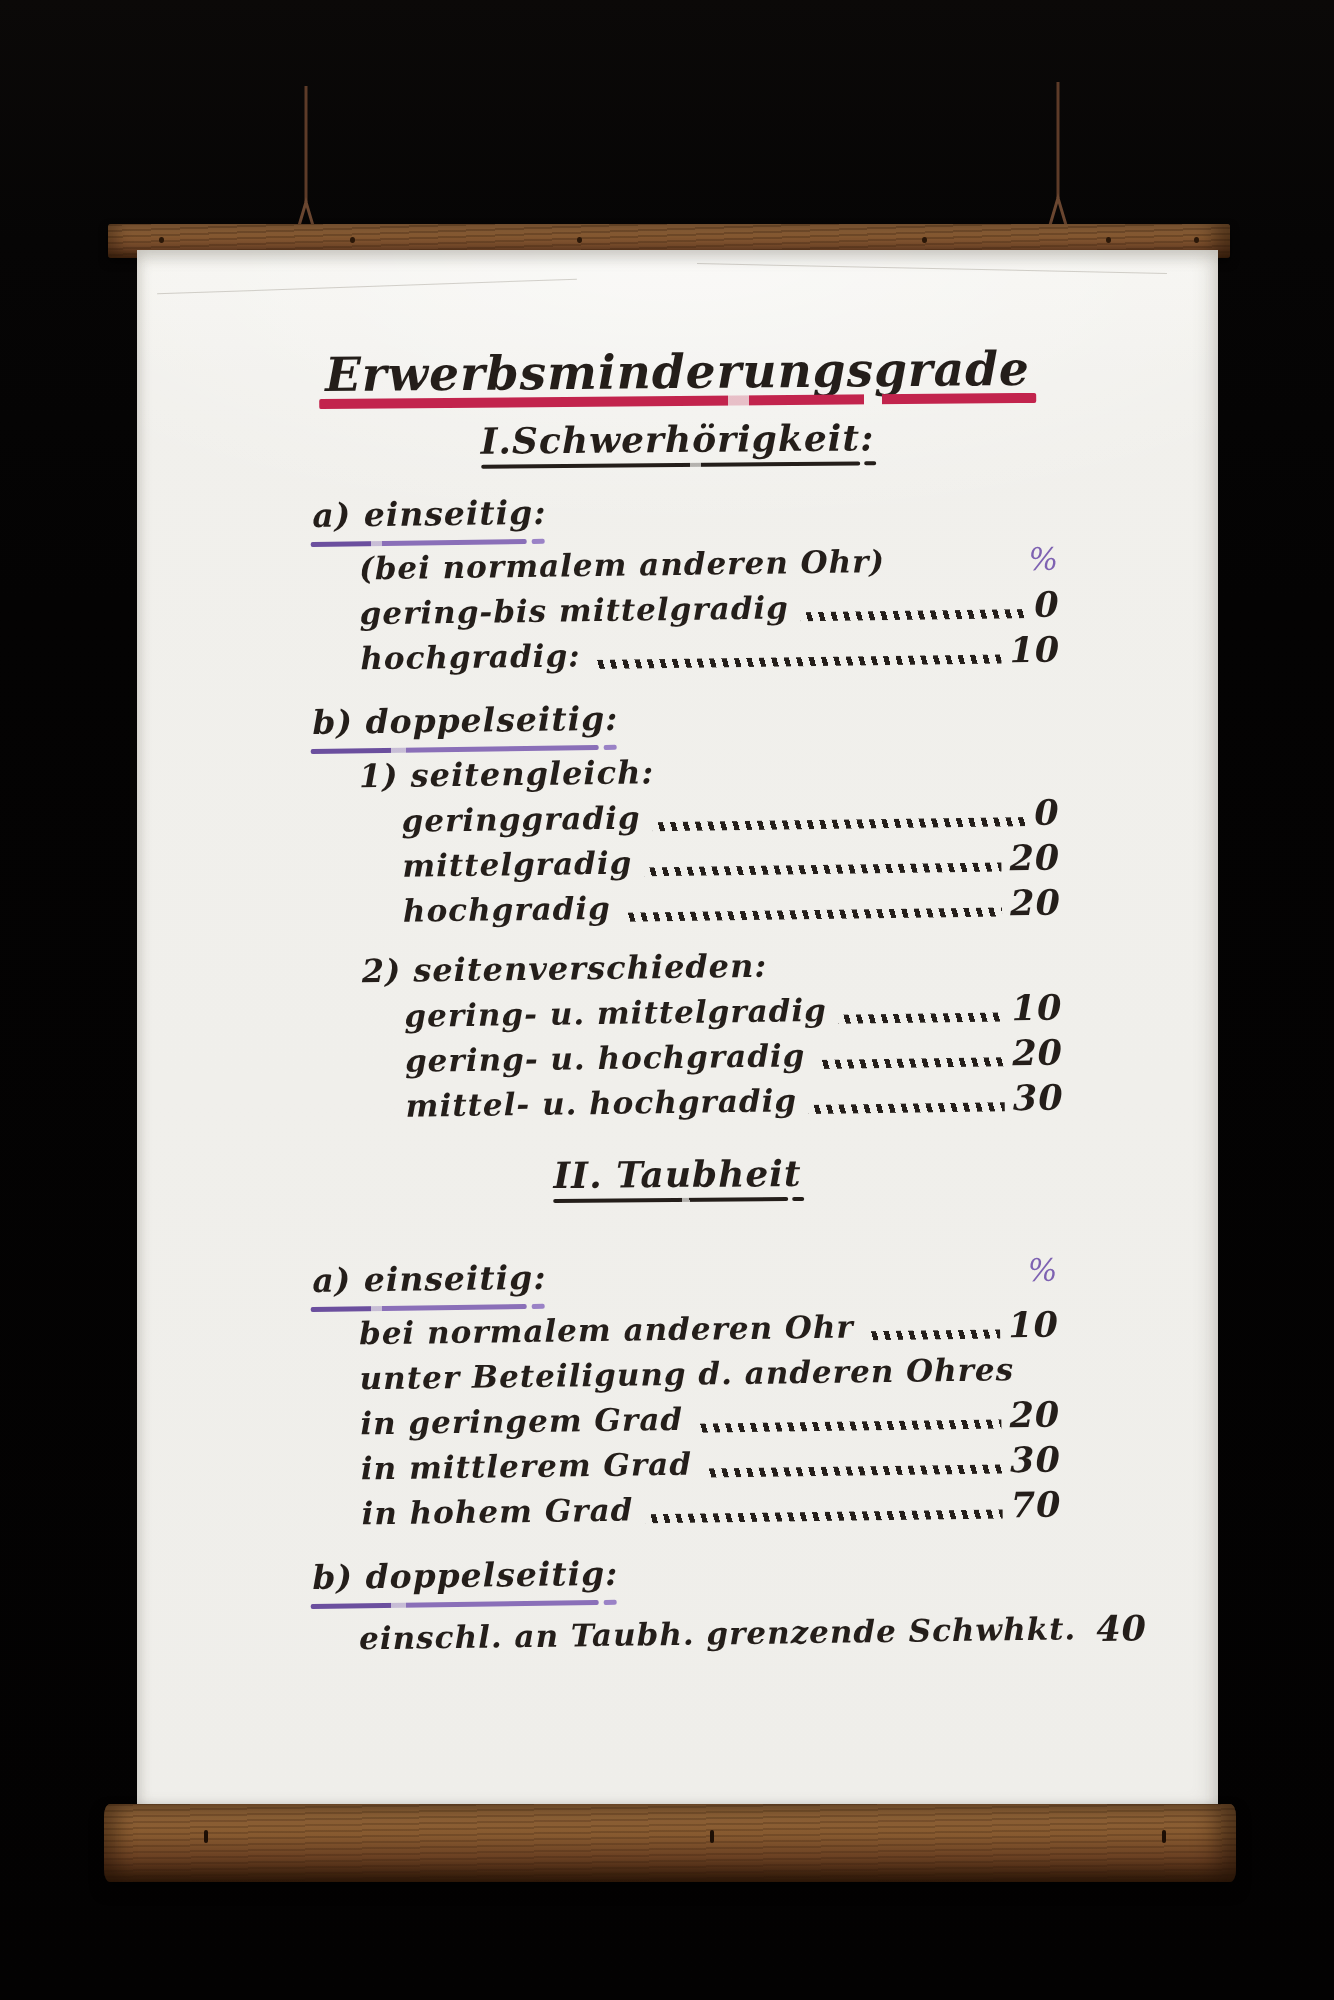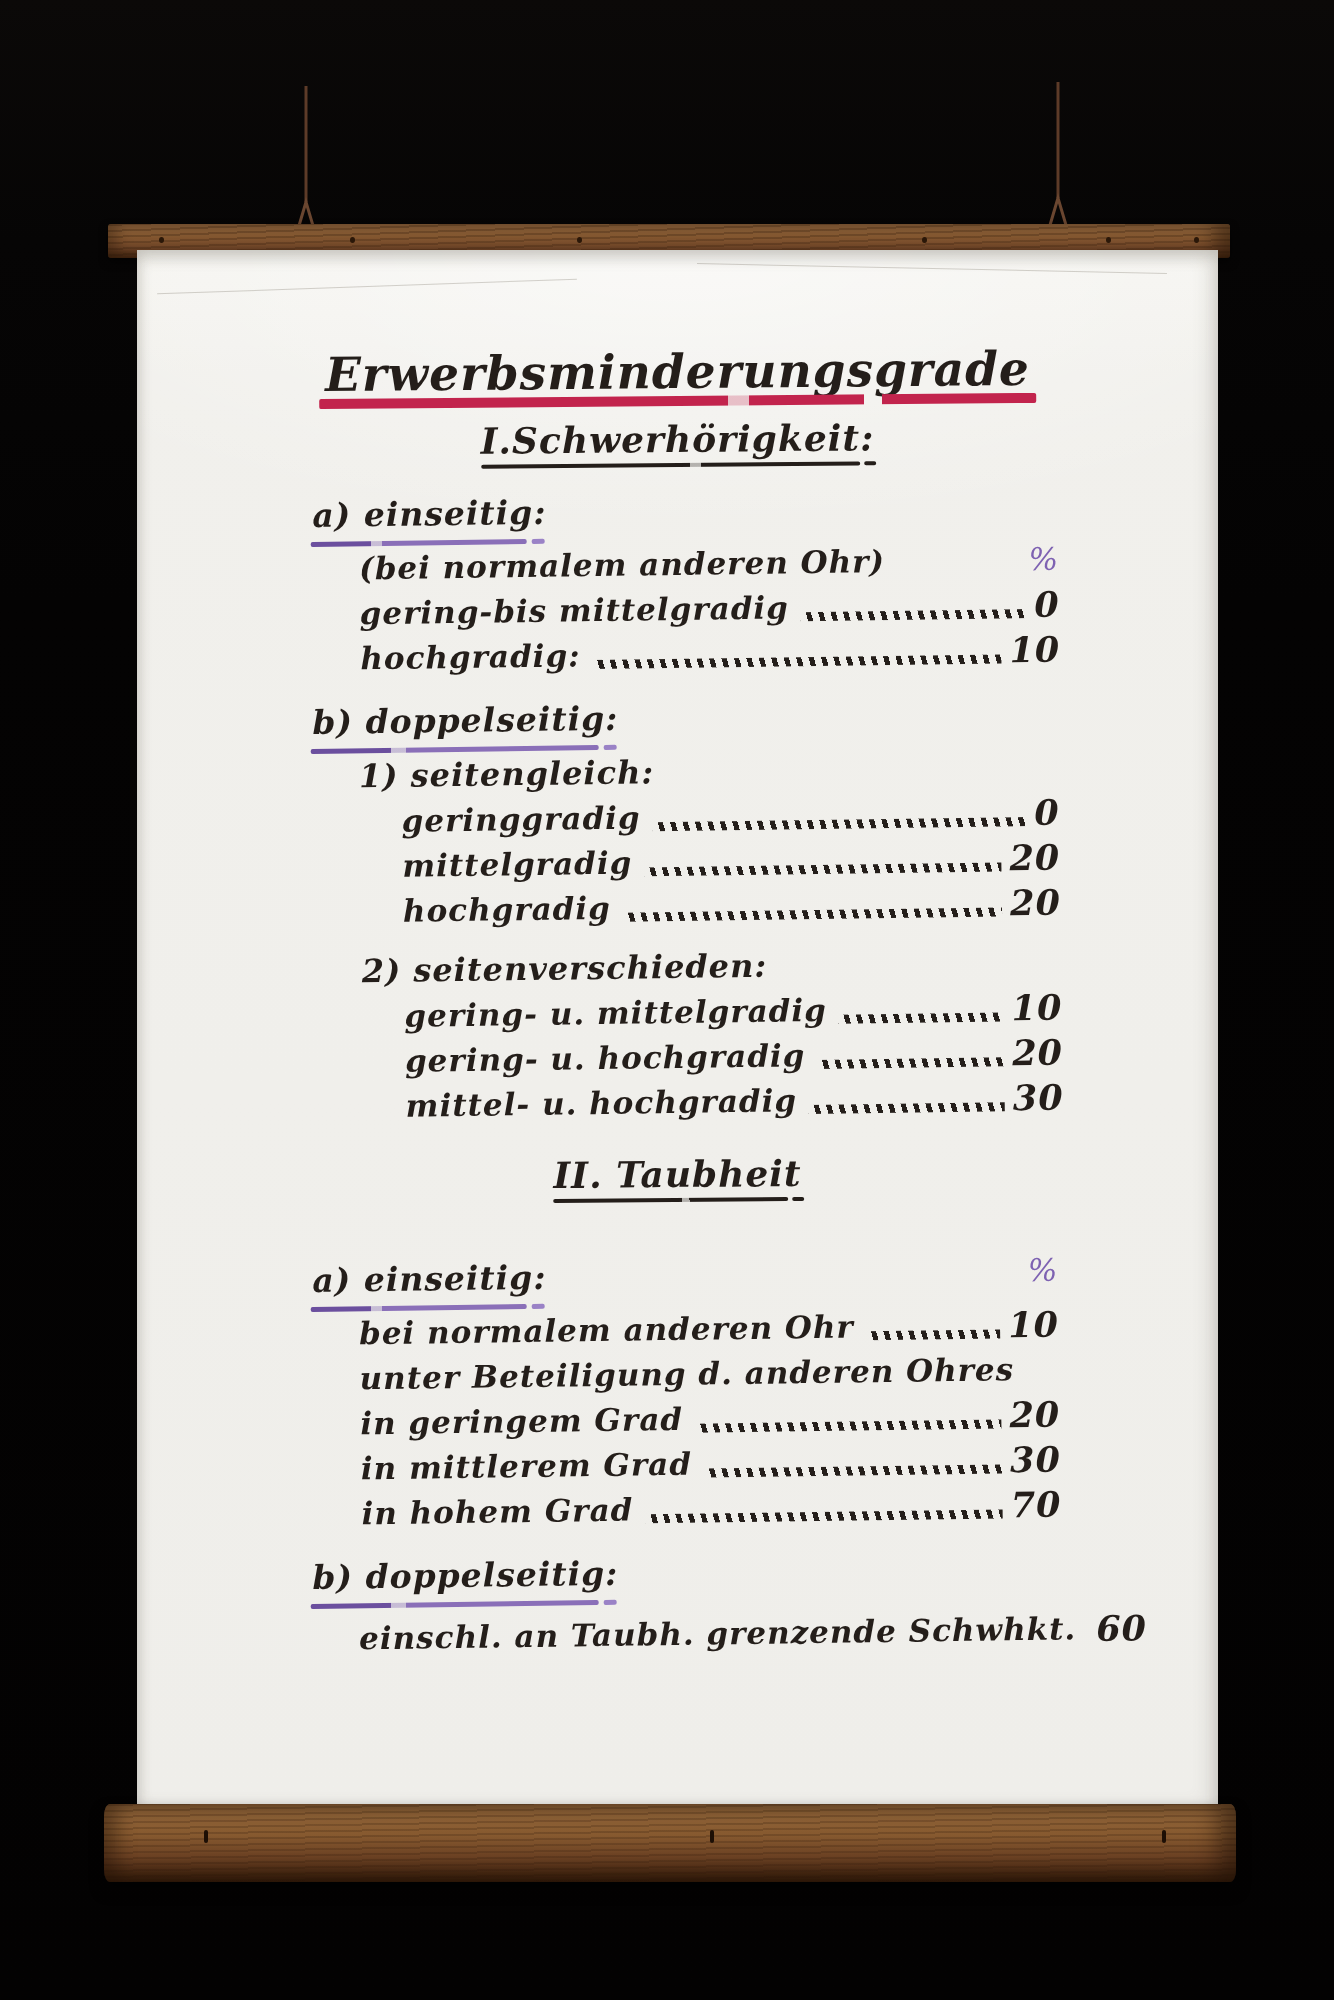--- a/index.html
+++ b/index.html
@@ -214,21 +214,21 @@
       </div>
     </div>
 
     <div class="content b-2b">
       <div class="hand hdr">
         <span class="hdr-label purple-ul">b) doppelseitig:</span>
       </div>
       <div class="hand row" style="margin-top:8px">
         <span class="lbl">einschl. an Taubh. grenzende Schwhkt.</span>
         <span class="leader"></span>
-        <span class="val">60</span>
+        <span class="val">40</span>
       </div>
     </div>
 
   </div>
 
   <div class="rail rail-bottom">
     <span class="slit" style="left:100px"></span>
     <span class="slit" style="left:606px"></span>
     <span class="slit" style="left:1058px"></span>
   </div>

